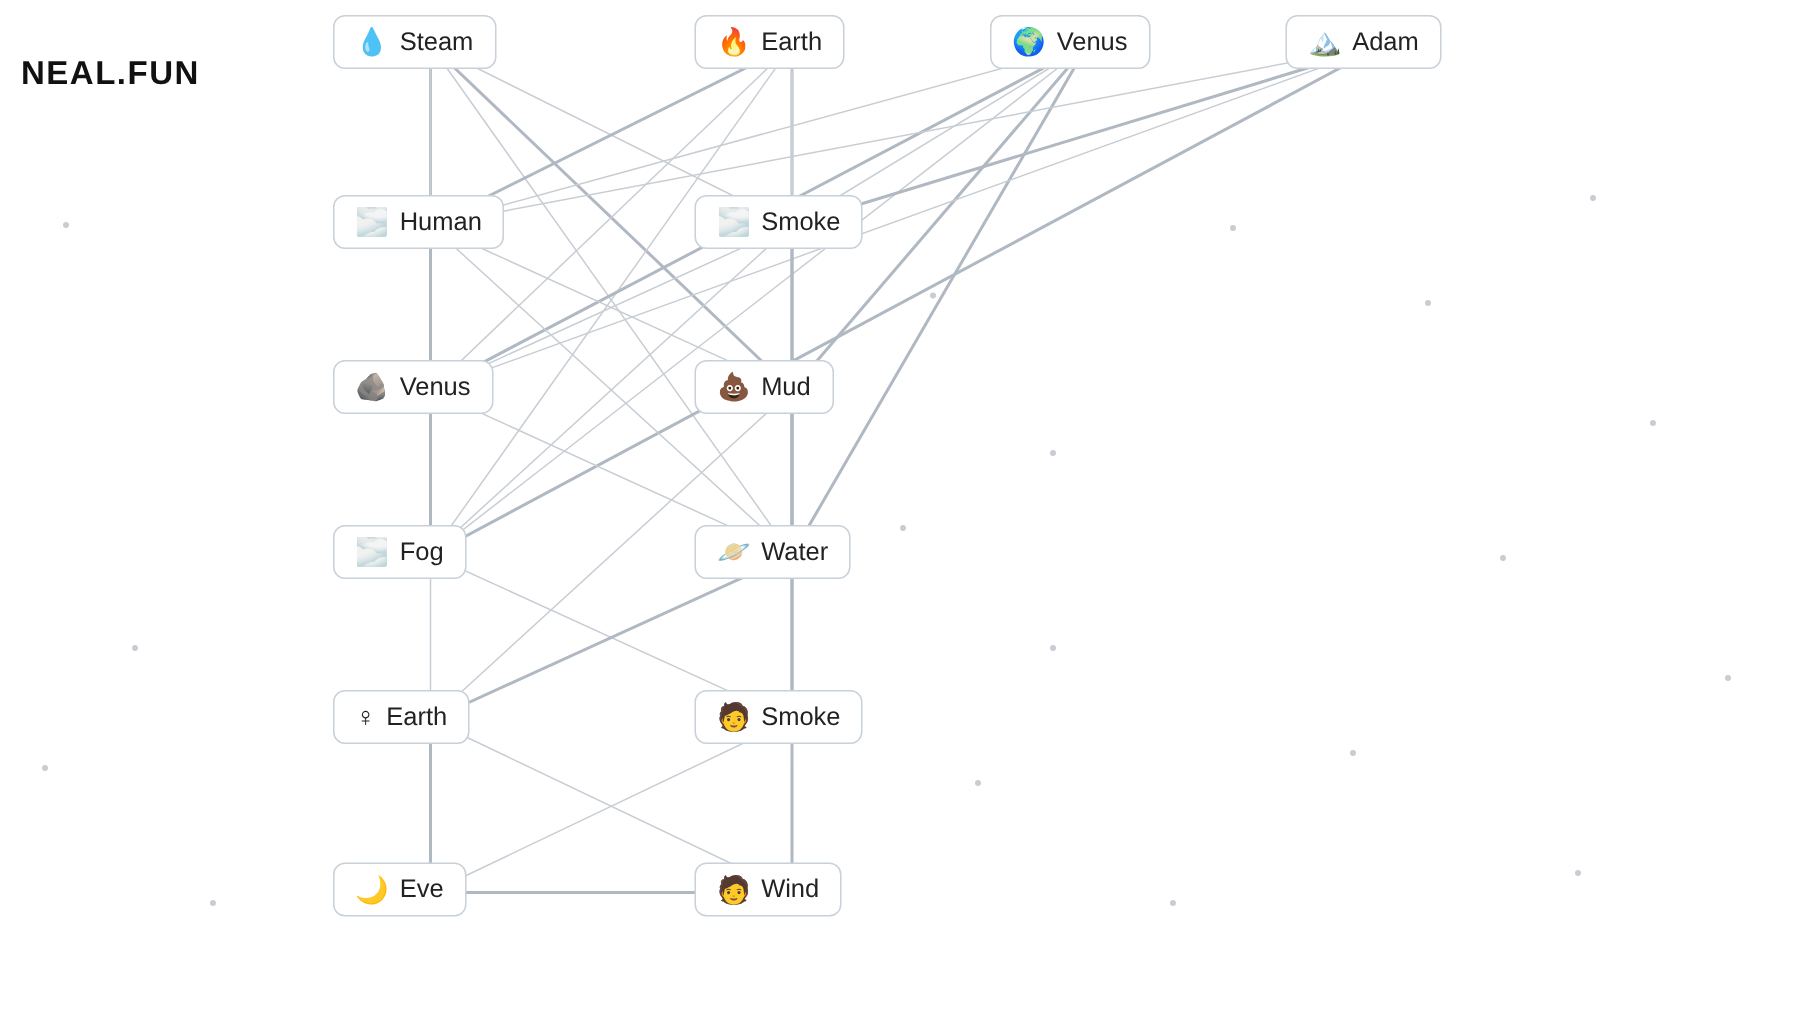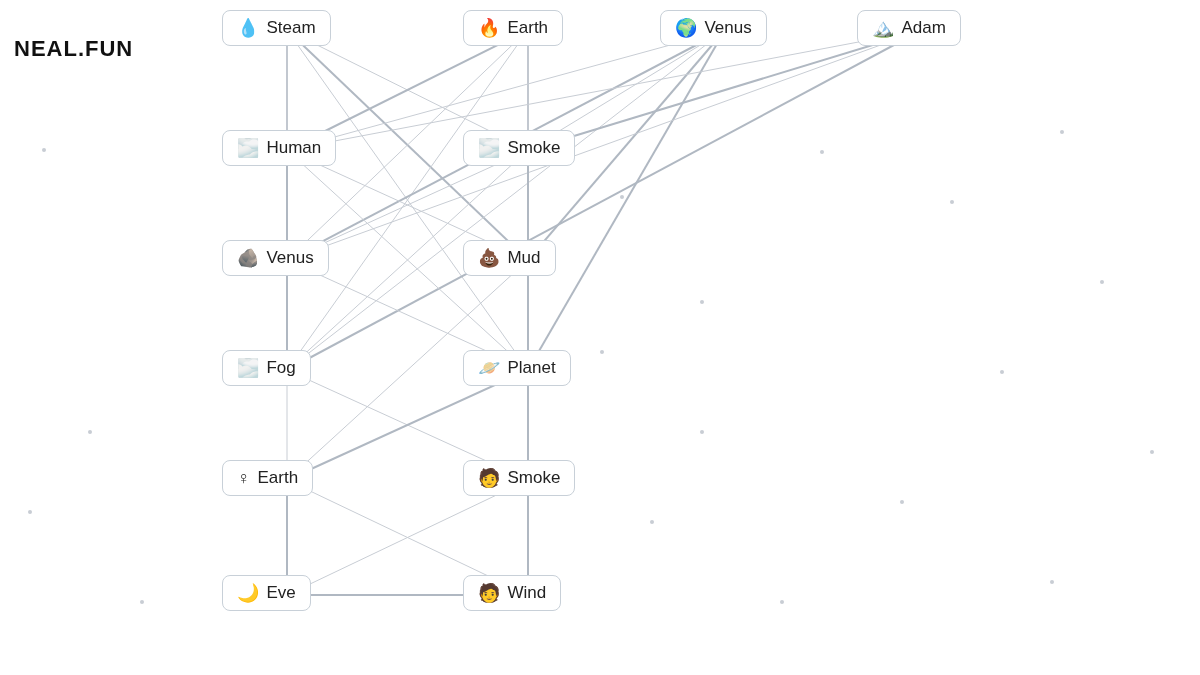--- a/index.html
+++ b/index.html
@@ -173,21 +173,21 @@
     <div class="element-card" style="left: 463px; top: 240px;">
       <span class="element-icon">💩</span>
       <span>Mud</span>
     </div>
     <div class="element-card" style="left: 222px; top: 350px;">
       <span class="element-icon">🌫️</span>
       <span>Fog</span>
     </div>
     <div class="element-card" style="left: 463px; top: 350px;">
       <span class="element-icon">🪐</span>
-      <span>Planet</span>
+      <span>Water</span>
     </div>
     <div class="element-card" style="left: 222px; top: 460px;">
       <span class="element-icon">♀</span>
       <span>Earth</span>
     </div>
     <div class="element-card" style="left: 463px; top: 460px;">
       <span class="element-icon">🧑</span>
       <span>Smoke</span>
     </div>
     <div class="element-card" style="left: 222px; top: 575px;">

